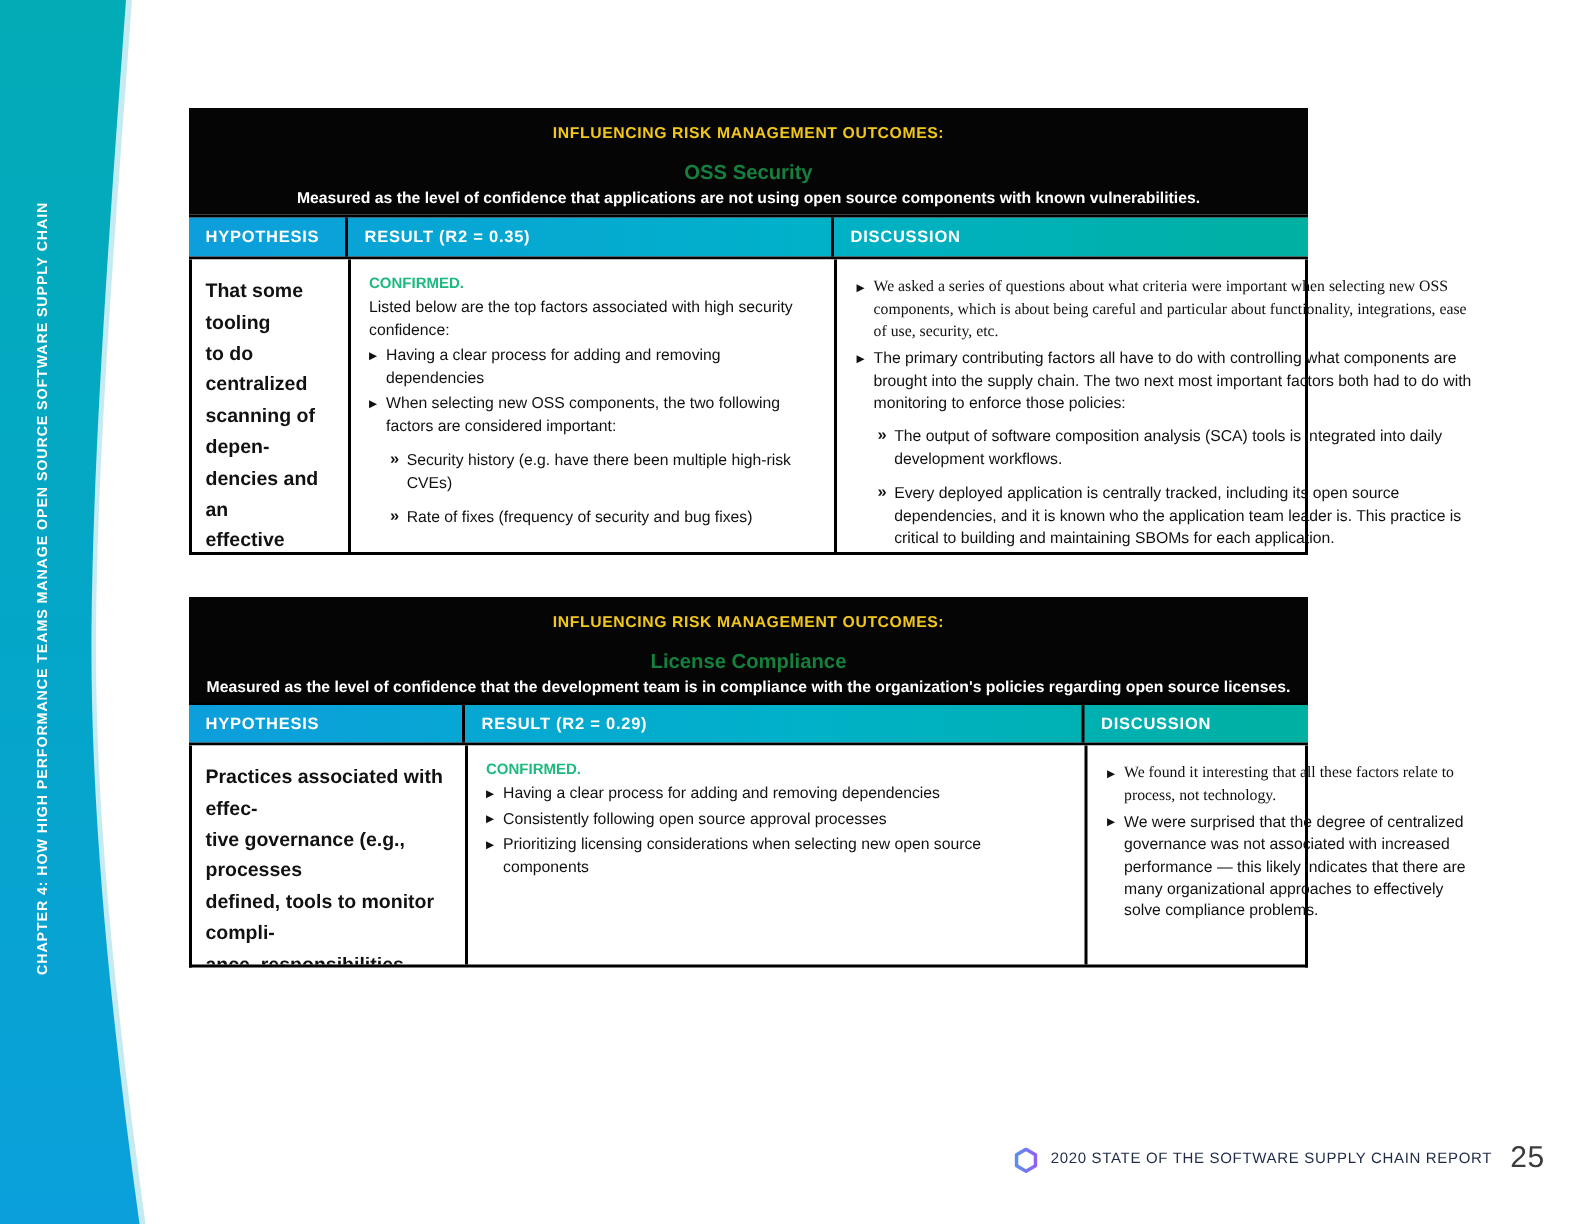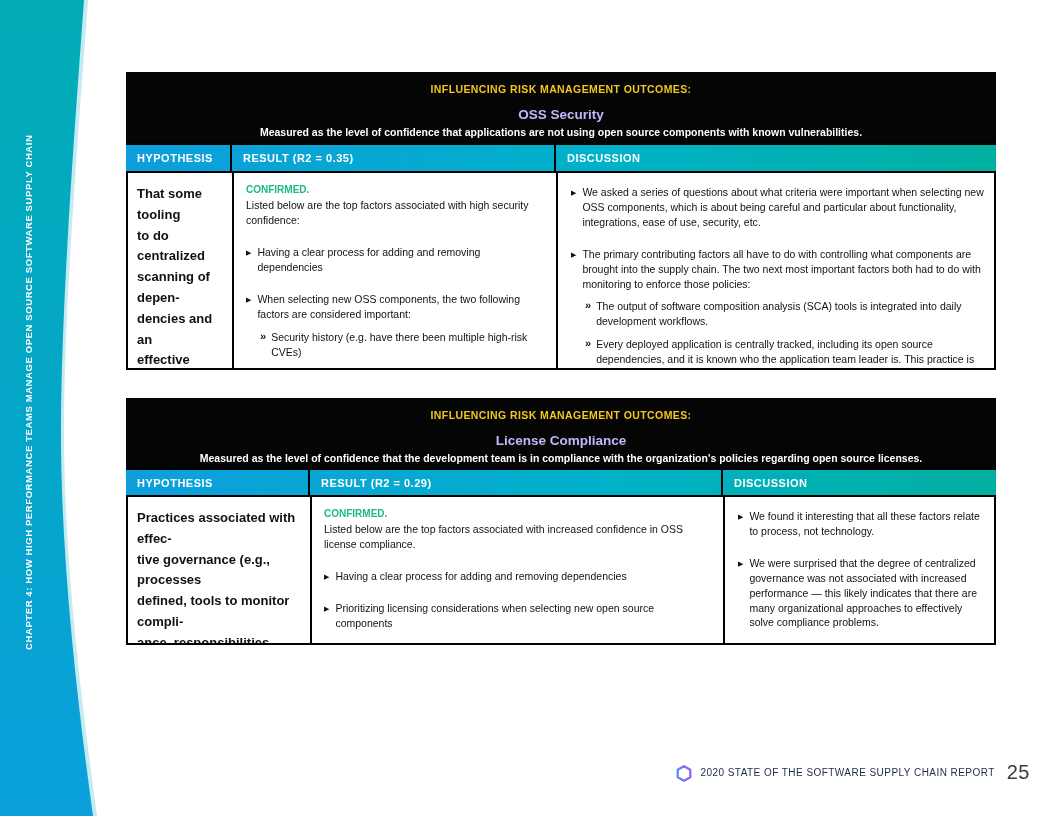--- a/index.html
+++ b/index.html
@@ -10,28 +10,28 @@
   
   .sidebar-svg { position:absolute; left:0; top:0; }
   .sidebar-label {
     position:absolute; left:20px; top:150px; height:500px;
     writing-mode:vertical-rl; transform:rotate(180deg);
     text-align:center; color:#ffffff; font-weight:bold; font-size:9.5px;
     letter-spacing:.6px; line-height:18px; white-space:nowrap;
   }
 
   
-  .rpt-table { position:absolute; left:126px; width:870px; }
+  .rpt-table { position:absolute; left:126px; width:746px; }
   .tbl-title-block {
     background:#050505; color:#fff; text-align:center; padding-top:11px;
   }
   .t1 .tbl-title-block { height:71px; }
   .t2 .tbl-title-block { height:70px; }
   .eyebrow { color:#f2c71b; font-weight:bold; font-size:10.5px; letter-spacing:.4px; margin-bottom:4px; }
-  .tbl-title { color:#c4b5fd; font-weight:bold; font-size:13.5px; margin-bottom:4px;margin-top:12px; }
+  .tbl-title { color:#15803d; font-weight:bold; font-size:13.5px; margin-bottom:4px;margin-top:12px; }
   .tbl-subtitle { color:#ffffff; font-weight:bold; font-size:10.5px; }
 
   .col-header-row {
     display:grid; background:linear-gradient(90deg,#0d9edc 0%,#00b1c9 55%,#00b0a0 100%);
     border-top:2px solid #000; border-bottom:2px solid #000;text-align:center;
   }
   .t1 .col-header-row { grid-template-columns:106px 324px 440px; height:30px; }
   .t2 .col-header-row { grid-template-columns:184px 413px 273px; height:29px; }
   .col-h {
     display:flex; align-items:center; padding-left:11px;
@@ -48,22 +48,22 @@
 
   .cell-hyp { padding:11px 7px 0 9px; font-weight:bold; font-size:13px;
               line-height:1.6; color:#111; white-space:pre-line; }
   .t2 .cell-hyp { padding-right:10px; }
   .cell-res  { padding:11px 12px 0 12px; }
   .cell-disc { padding:11px 13px 0 13px; }
 
   .verdict { color:#1cba7f; font-weight:bold; font-size:10px; margin-bottom:3px; }
   .intro   { font-size:10.5px; line-height:1.45; color:#111; }
 
-  .bullet-item { display:flex; margin-top:17px; font-size:10.5px; line-height:1.42; color:#111; }
-  .bullet-list.no-lead .bullet-item:first-child { margin-top:1px; }
+  .bullet-item { display:flex; margin-top:2px; font-size:10.5px; line-height:1.42; color:#111; }
+  .bullet-list.no-lead .bullet-item:first-child { margin-top:1px;font-family:Liberation Serif, serif; }
   .bullet-item.level-2 { margin-left:14px; margin-top:8px; }
   .bullet-marker { flex:0 0 auto; color:#111; }
   .level-1 > .bullet-marker { font-size:7px; padding-top:3px; margin-right:6px; }
   .level-2 > .bullet-marker { font-size:11px; margin-right:5px; margin-top:-1px; font-weight:bold; }
 
   
   .footer { position:absolute; left:126px; top:761px; width:904px;
             display:flex; align-items:center; justify-content:flex-end; }
   .footer-logo { margin-right:8px; margin-top:1px; }
   .footer-title { font-weight:normal; font-size:10px; letter-spacing:.45px; color:#1e2a47; }
@@ -165,25 +165,28 @@
     </div>
     <div class="tbl-body">
       <div class="cell cell-hyp">Practices associated with effec-
 tive governance (e.g., processes
 defined, tools to monitor compli-
 ance, responsibilities assigned,
 etc.) would increase confidence
 in OSS license compliance.</div>
       <div class="cell cell-res">
         <div class="verdict">CONFIRMED.</div>
-        <div class="intro">Listed below are the top factors associated with increased confidence in OSS license compliance.</div>
         <div class="bullet-list">
             <div class="bullet-item level-1">
               <span class="bullet-marker">▶</span>
               <span class="bullet-text">Having a clear process for adding and removing dependencies</span>
+            </div>
+            <div class="bullet-item level-1">
+              <span class="bullet-marker">▶</span>
+              <span class="bullet-text">Consistently following open source approval processes</span>
             </div>
             <div class="bullet-item level-1">
               <span class="bullet-marker">▶</span>
               <span class="bullet-text">Prioritizing licensing considerations when selecting new open source components</span>
             </div>
           </div>
       </div>
       <div class="cell cell-disc">
         <div class="bullet-list no-lead">
             <div class="bullet-item level-1">

